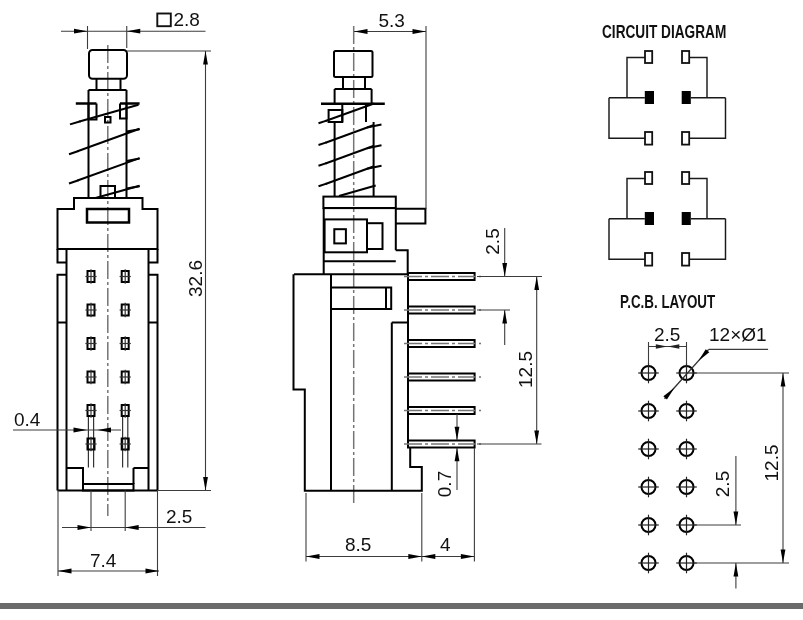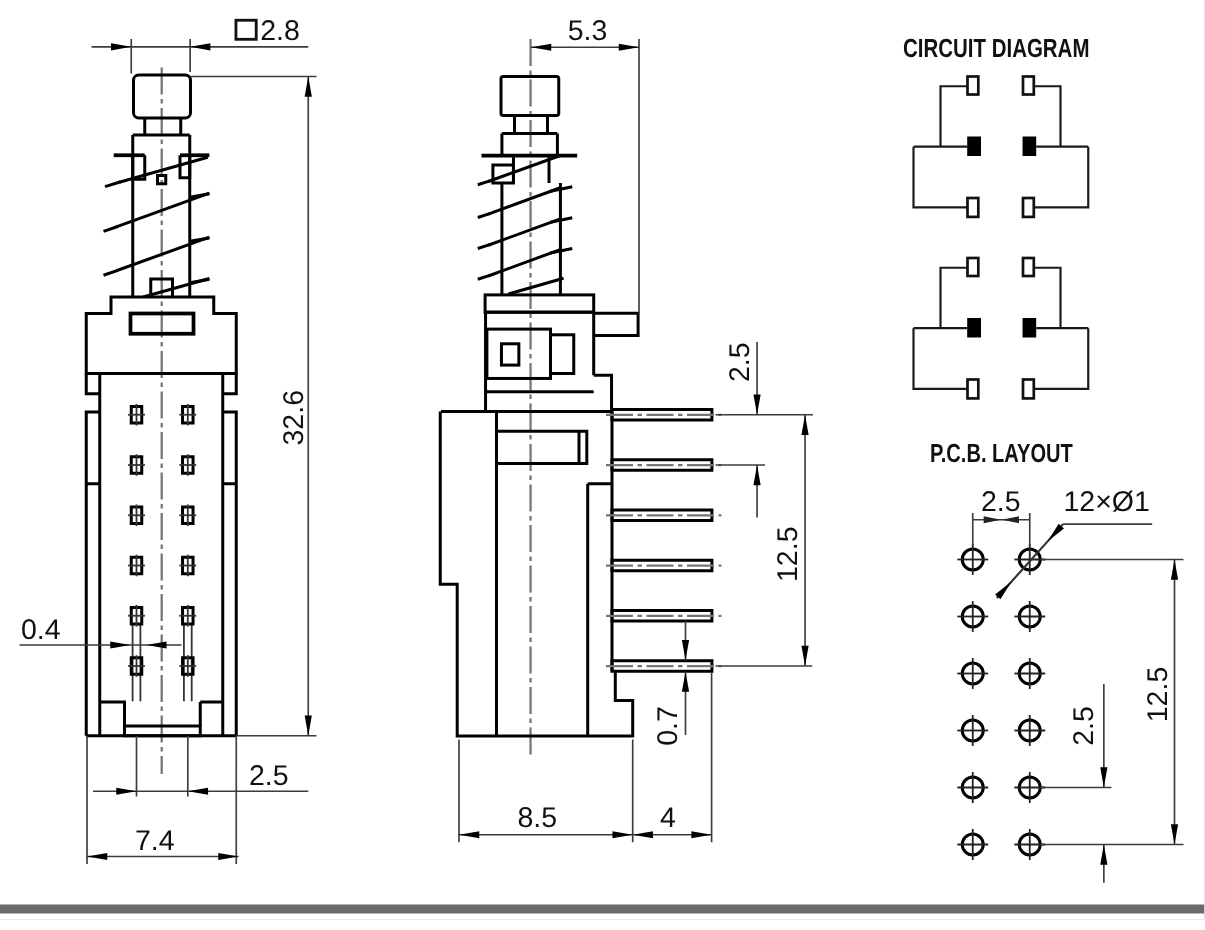--- a/index.html
+++ b/index.html
@@ -1,16 +1,16 @@
 <!DOCTYPE html>
 <html><head>
 <meta charset="utf-8">
 <style>
 html,body{margin:0;padding:0;background:#fff;}
-#wrap{width:803px;height:613px;position:relative;overflow:hidden;background:#8b5cf6;}
+#wrap{width:803px;height:613px;position:relative;overflow:hidden;background:#22c55e;}
 svg{display:block;}
 text{font-family:"Liberation Sans",sans-serif;fill:#111;}
 .dim{stroke:#3c3c3c;stroke-width:1.1;fill:none;}
 .out{stroke:#000;stroke-width:2;fill:none;}
 .out25{stroke:#000;stroke-width:2.5;fill:none;}
 .thin{stroke:#333;stroke-width:1.2;fill:none;}
 .cl{stroke:#757575;stroke-width:1.5;fill:none;stroke-dasharray:18 3 3 3;}
 .ar{fill:#222;stroke:none;}
 .wire{stroke:#1a1a1a;stroke-width:1.45;fill:none;}
 .t20{font-size:19px;}

